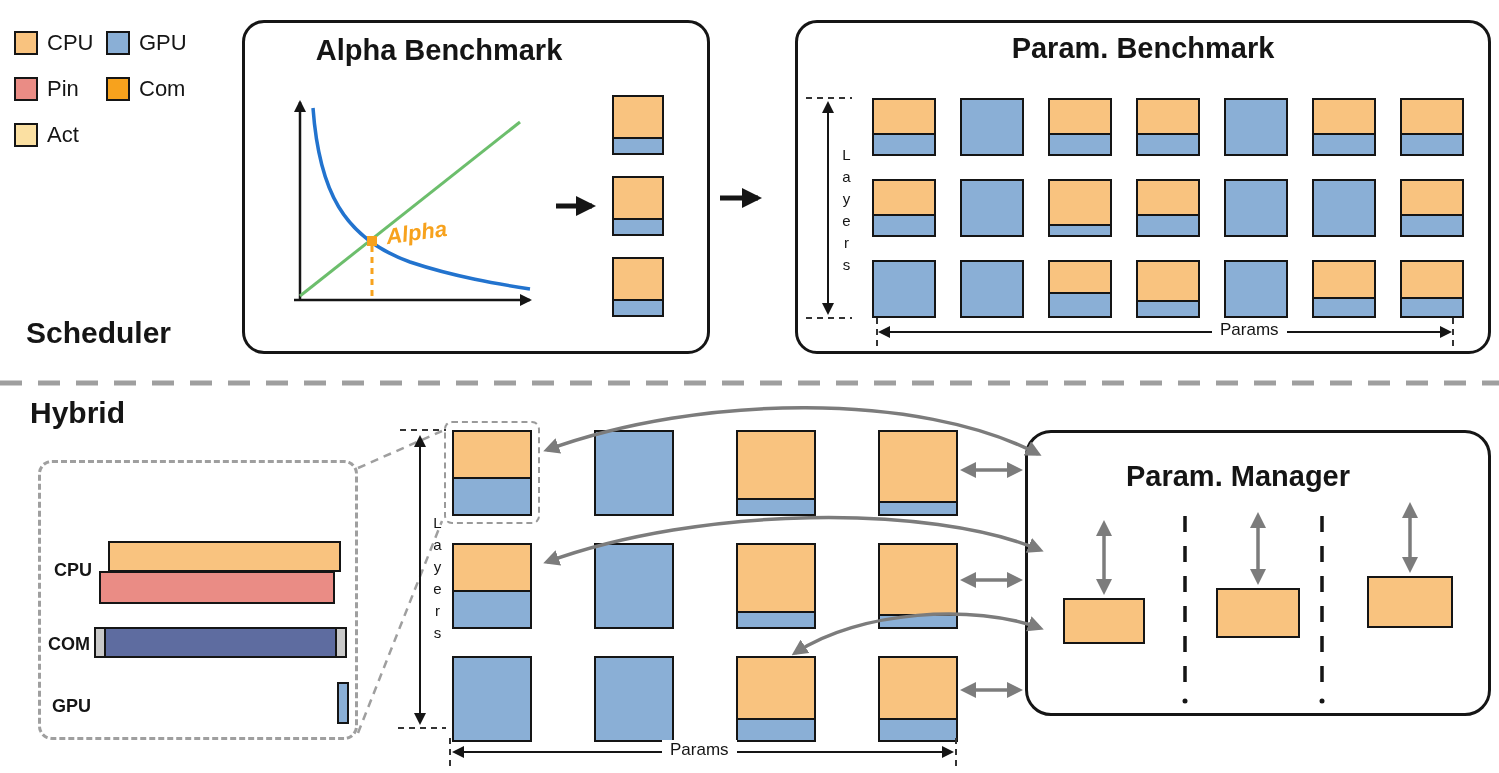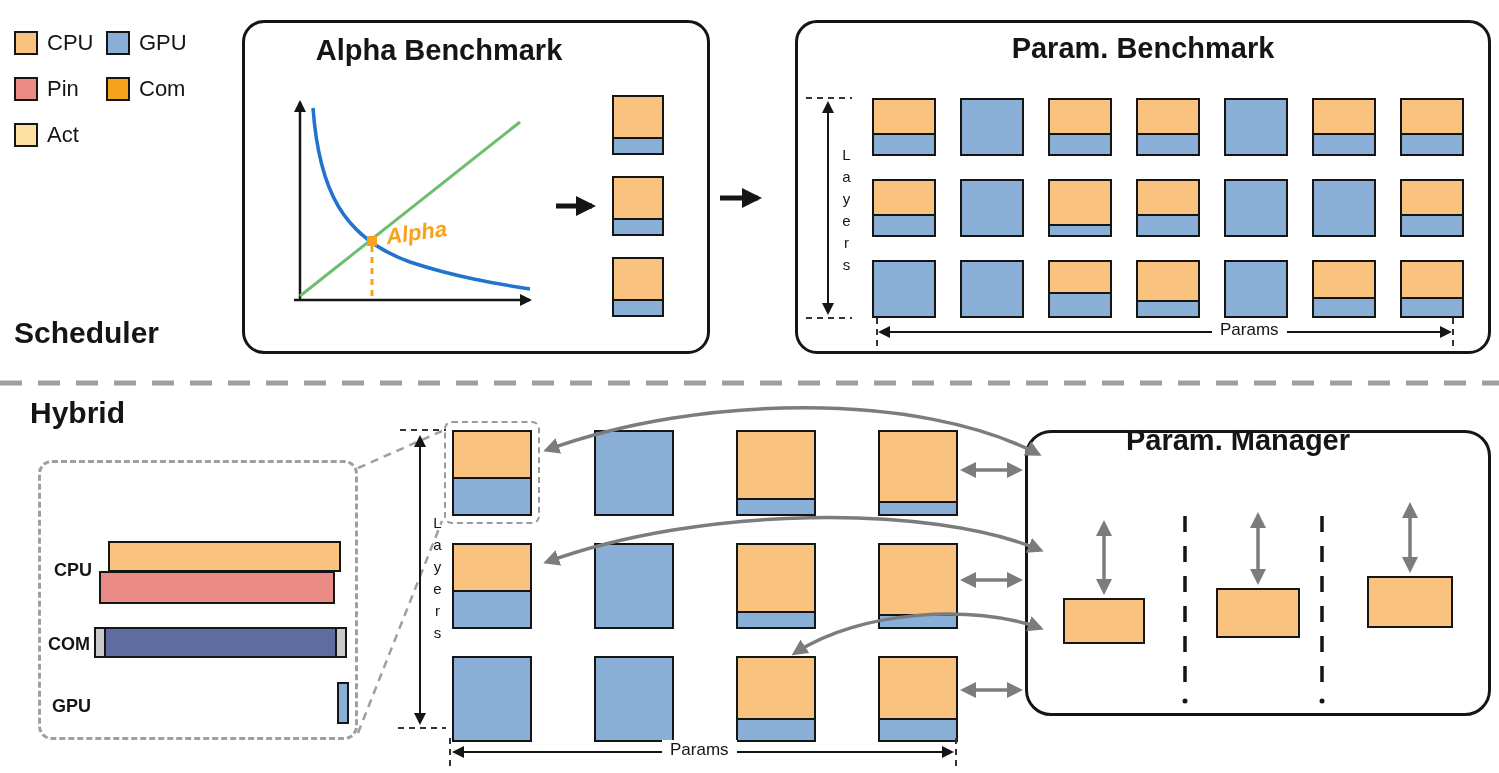--- a/index.html
+++ b/index.html
@@ -69,21 +69,21 @@
   </div>
   <div class="legend-item" style="left:106px;top:76px">
     <span class="swatch" style="background: rgb(247, 162, 29);"></span>
     <span class="legend-label">Com</span>
   </div>
   <div class="legend-item" style="left:14px;top:122px">
     <span class="swatch" style="background: rgb(251, 224, 162);"></span>
     <span class="legend-label">Act</span>
   </div>
 
-  <div class="section-label" style="left:14px;top:316px">Scheduler</div>
+  <div class="section-label" style="left:26px;top:316px">Scheduler</div>
   <div class="section-label" style="left:30px;top:396px">Hybrid</div>
 
   <div class="box" style="left:242px;top:20px;width:468px;height:334px"></div>
   <div class="title" style="left:242px;top:34px;width:394px">Alpha Benchmark</div>
   <div id="alpha-label" style="left:386px;top:220px">Alpha</div>
   <div class="grid" id="alpha-stack">
       <div class="cell">
         <div class="cpu-part" style="height: 72%;"></div>
         <div class="gpu-part"></div>
       </div>
@@ -216,21 +216,21 @@
         <div class="gpu-part"></div>
       </div>
       <div class="cell">
         <div class="cpu-part" style="height: 73%;"></div>
         <div class="gpu-part"></div>
       </div>
     </div>
   <div class="dash-highlight" style="left:444px;top:421px;width:96px;height:103px"></div>
 
   <div class="box" style="left:1025px;top:430px;width:466px;height:286px;border-radius:26px"></div>
-  <div class="title" style="left:1025px;top:424px;width:426px">Param. Manager</div>
+  <div class="title" style="left:1025px;top:460px;width:426px">Param. Manager</div>
   <div class="mgr-block" style="left: 1063px; top: 598px; width: 82px; height: 46px; background: rgb(249, 195, 127);"></div>
   <div class="mgr-block" style="left: 1216px; top: 588px; width: 84px; height: 50px; background: rgb(249, 195, 127);"></div>
   <div class="mgr-block" style="left: 1367px; top: 576px; width: 86px; height: 52px; background: rgb(249, 195, 127);"></div>
 
   <svg id="overlay" width="1499" height="773" viewBox="0 0 1499 773">
     <defs>
       <marker id="bh" orient="auto-start-reverse" markerUnits="userSpaceOnUse" markerWidth="12" markerHeight="12" viewBox="0 0 12 12" refX="10" refY="6">
         <path d="M0,0 L12,6 L0,12 Z" fill="#151515"></path>
       </marker>
       <marker id="bb" orient="auto-start-reverse" markerUnits="userSpaceOnUse" markerWidth="20" markerHeight="20" viewBox="0 0 20 20" refX="16" refY="10">

